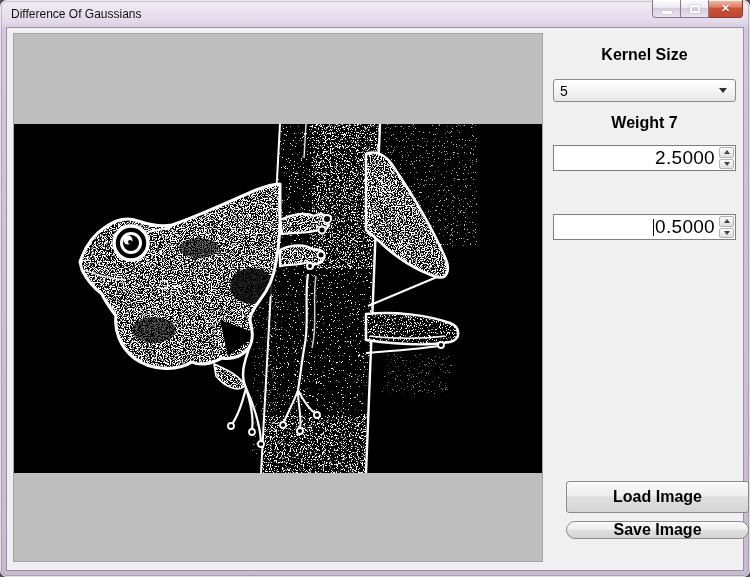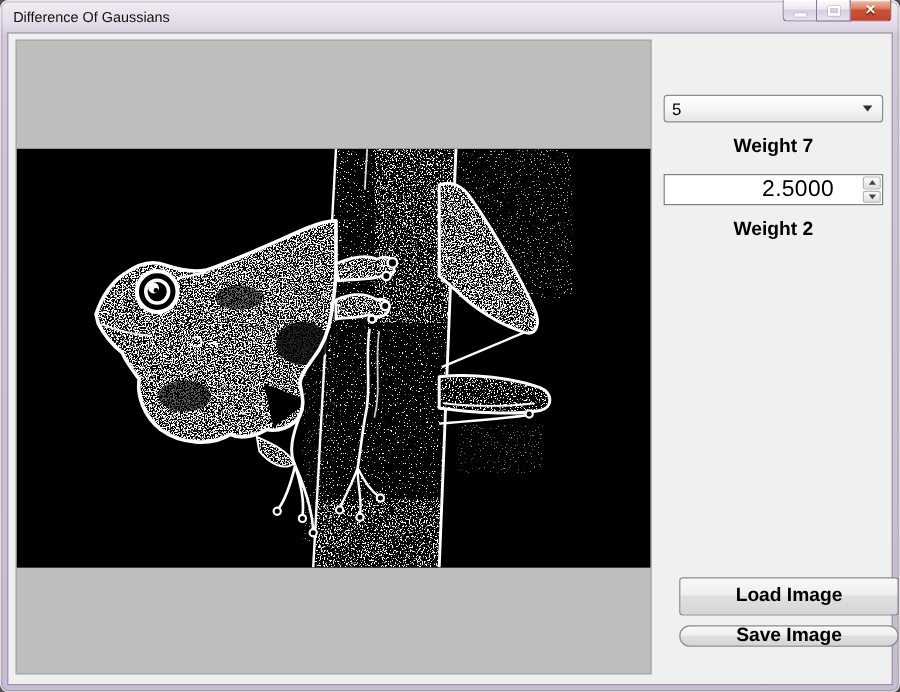--- a/index.html
+++ b/index.html
@@ -33,21 +33,21 @@
   .image-area{position:absolute;left:0;top:90px;width:528px;height:349px;background:#000;overflow:hidden;}
   .image-area svg{display:block;width:100%;height:100%;}
   
   .panel-label{position:absolute;left:553px;width:183px;text-align:center;font-weight:bold;font-size:16px;color:#000;}
   .lbl-kernel{top:46px;} .lbl-w1{top:114px;} .lbl-w2{top:183px;}
   .combo{position:absolute;left:553px;top:79px;width:183px;height:23px;border:1px solid #8b8b8b;border-radius:3px;
     background:linear-gradient(180deg,#ffffff 0%,#f4f4f4 55%,#e6e6e6 100%);
     display:flex;align-items:center;padding:0 8px 0 6px;font-size:14px;color:#000;cursor:default;}
   .combo .val{flex:1;text-align:left;}
   .combo-arrow{width:0;height:0;border-left:4px solid transparent;border-right:4px solid transparent;border-top:5px solid #2e2e2e;}
-  .numinput{position:absolute;left:553px;width:183px;height:26px;border:1px solid #7e7e7e;background:#fff;display:flex;align-items:stretch;gap:20px;}
+  .numinput{position:absolute;left:553px;width:183px;height:26px;border:1px solid #7e7e7e;background:#fff;display:flex;align-items:stretch;}
   .inp1{top:145px;} .inp2{top:214px;}
   .numval{flex:1;display:flex;align-items:center;justify-content:flex-end;font-size:19px;color:#000;padding-right:3px;letter-spacing:.3px;}
   .caret{width:1px;height:17px;background:#000;align-self:center;margin-right:1px;}
   .spin{width:17px;display:flex;flex-direction:column;padding:1px;}
   .spinbtn{flex:1;background:linear-gradient(180deg,#fbfbfb,#dfdfdf);border:1px solid #b4b4b4;border-radius:2px;
     display:flex;align-items:center;justify-content:center;cursor:default;}
   .spinbtn.up{margin-bottom:1px;}
   .tri-up{width:0;height:0;border-left:3px solid transparent;border-right:3px solid transparent;border-bottom:4px solid #444;}
   .tri-down{width:0;height:0;border-left:3px solid transparent;border-right:3px solid transparent;border-top:4px solid #444;}
   .pushbtn{position:absolute;left:566px;width:183px;height:32px;border:1px solid #8b8b8b;border-radius:3px;
@@ -173,39 +173,54 @@
         <use href="#footR" fill="#000"></use>
           <use href="#footR" fill="#fff" filter="url(#nzM)"></use>
         <use href="#footR" fill="none" stroke="#fff" stroke-width="2.5" stroke-linejoin="round"></use>
         <path d="M356,212 C380,215 410,215 431,212" stroke="#fff" stroke-width="1.6" fill="none"></path>
         <path d="M352,229 C378,227 404,225 425,222" stroke="#fff" stroke-width="2" fill="none"></path>
         <circle cx="427" cy="221" r="3" fill="#000" stroke="#fff" stroke-width="1.8"></circle>
       </svg>
     </div>
   </div>
 
+  <div class="panel-label lbl-kernel">Kernel Size</div>
 
   <div class="combo">
     <span class="val">5</span>
     <span class="combo-arrow"></span>
   </div>
 
   <div class="panel-label lbl-w1">Weight 7</div>
 
   <div class="numinput inp1">
     <div class="numval">2.5000</div>
     <div class="spin">
       <div class="spinbtn up">
           <span class="tri-up"></span>
         </div>
       <div class="spinbtn">
           <span class="tri-down"></span>
         </div>
     </div>
   </div>
 
-  <div class="panel-label lbl-w2">Weight 2</div>
-
+
+  <div class="numinput inp2">
+      <div style="flex:1;"></div>
+      <span class="caret"></span>
+
+    <div class="numval" style="flex:0 0 auto;">0.5000</div>
+
+    <div class="spin">
+      <div class="spinbtn up">
+          <span class="tri-up"></span>
+        </div>
+      <div class="spinbtn">
+          <span class="tri-down"></span>
+        </div>
+    </div>
+  </div>
 
   <div class="pushbtn btn-load">Load Image</div>
   <div class="pushbtn btn-save">Save Image</div>
 
 </div>
 
 </body></html>

